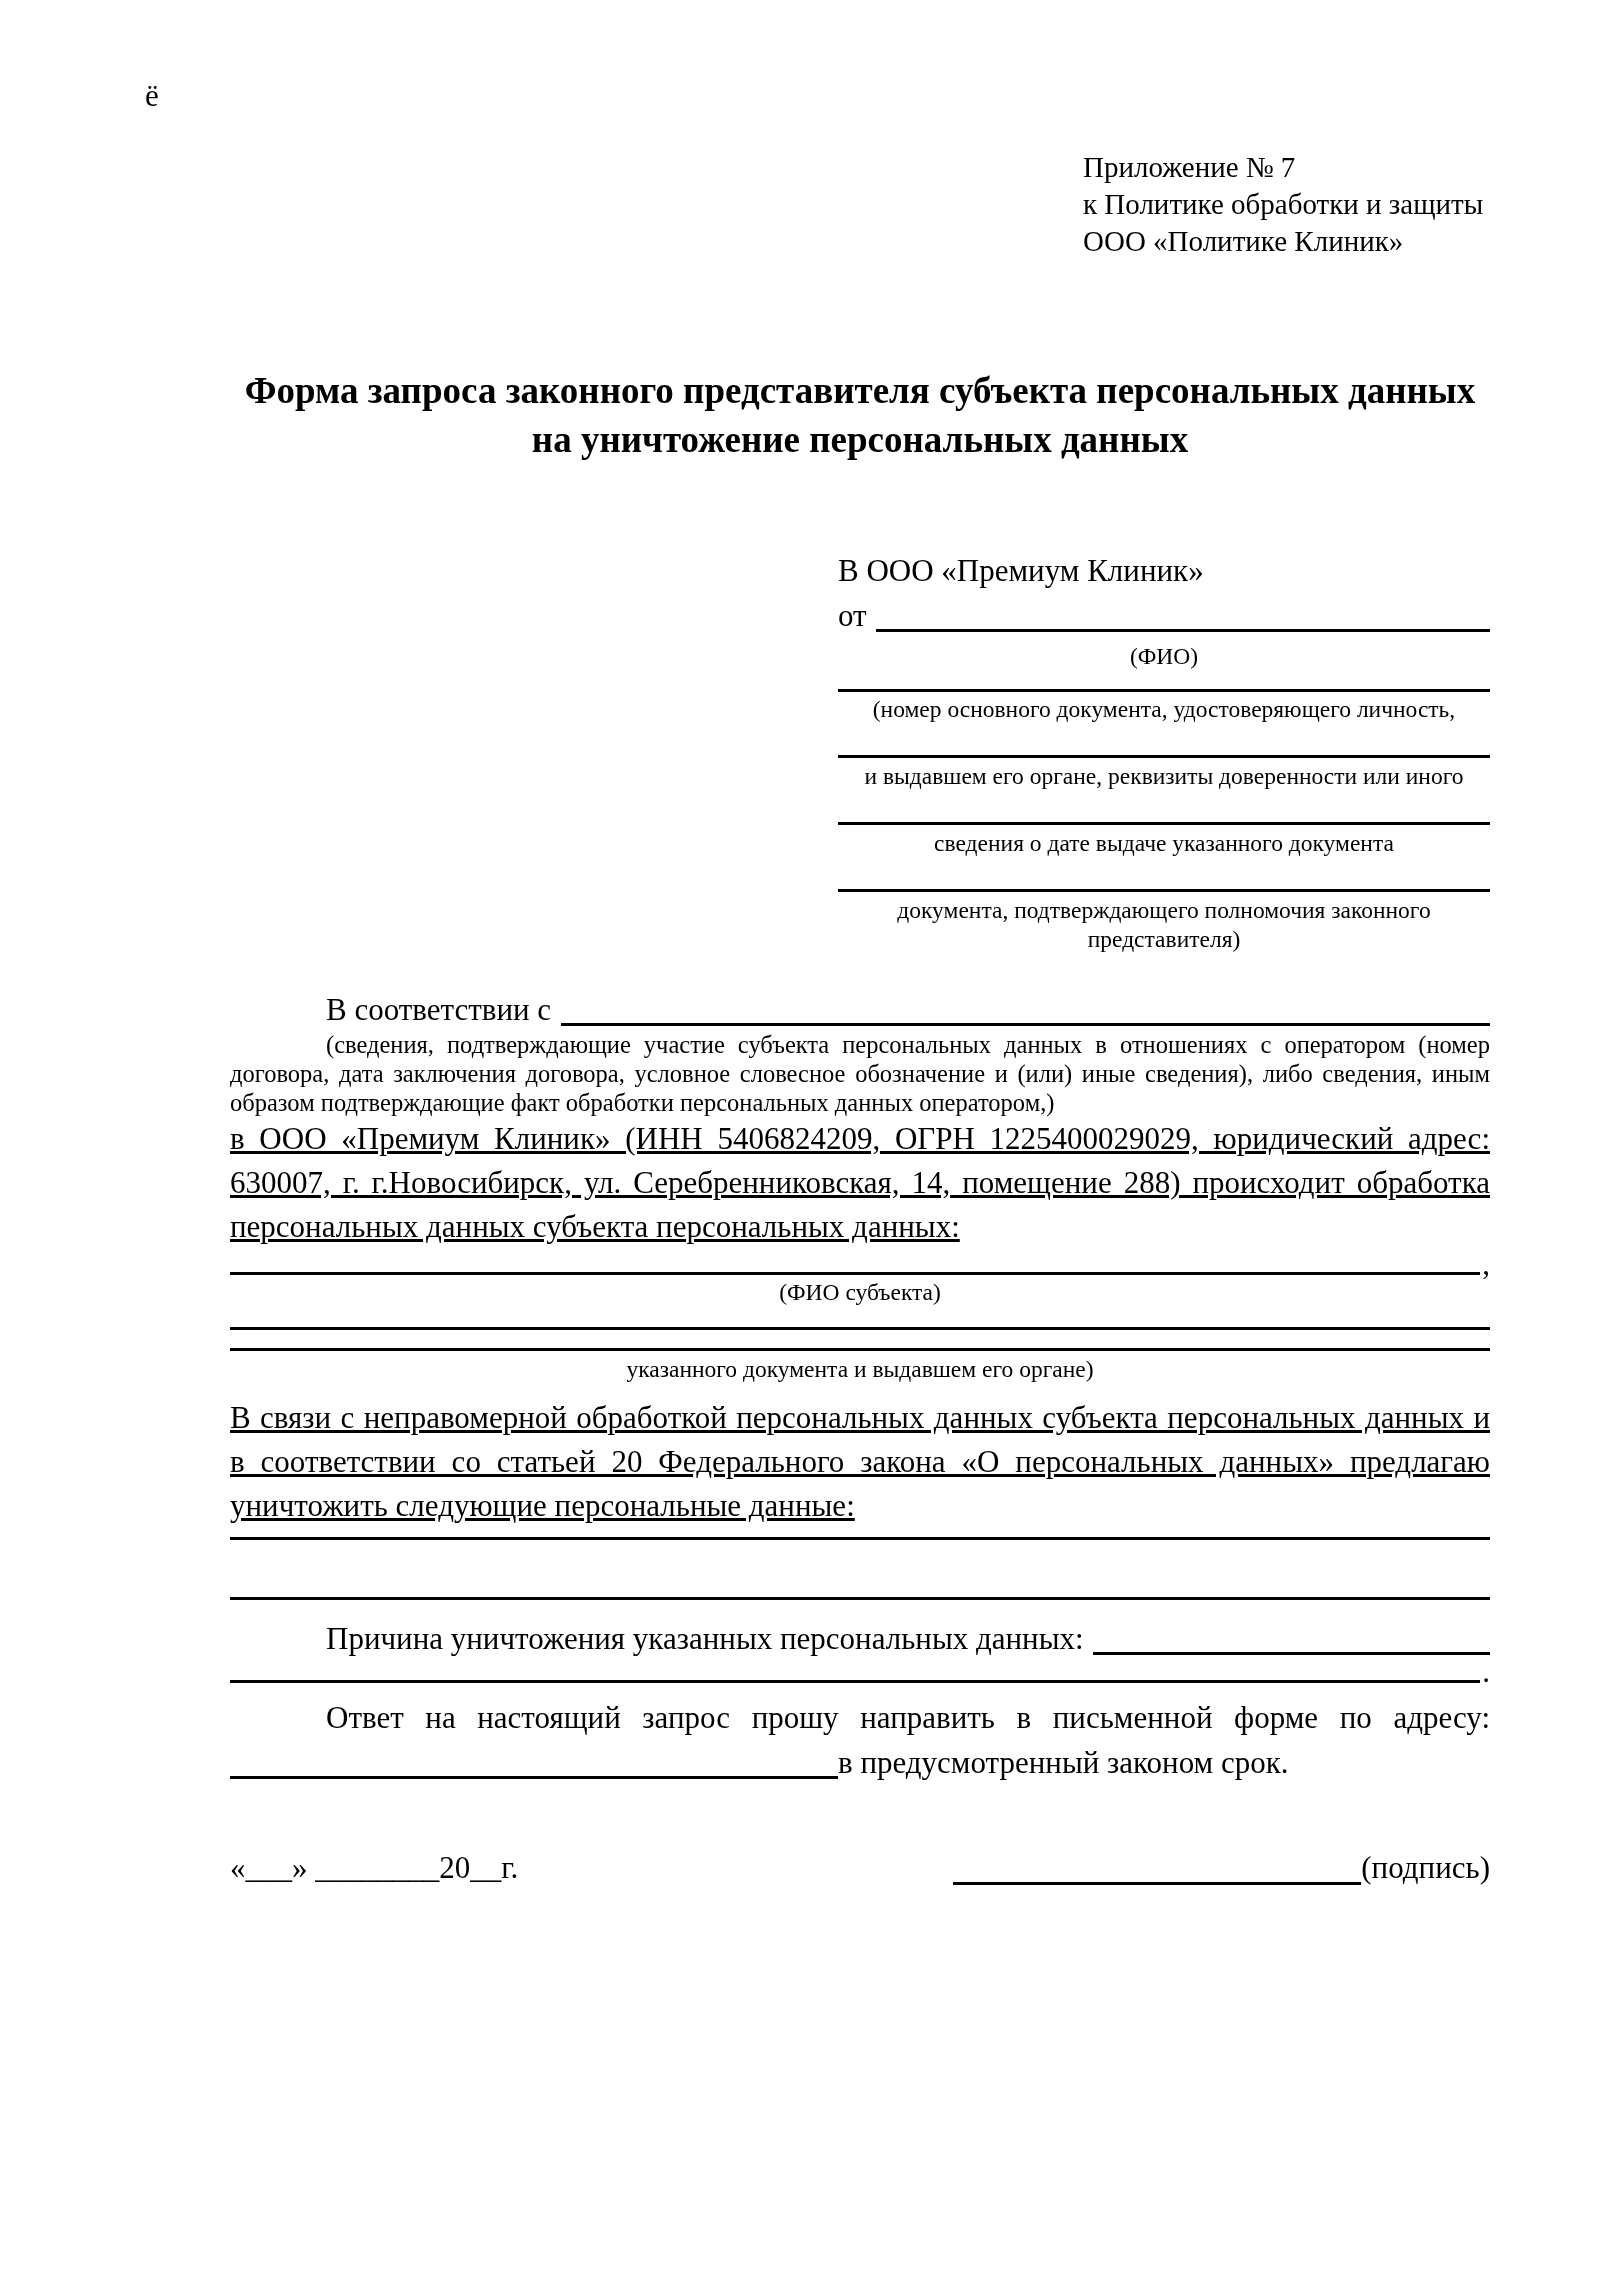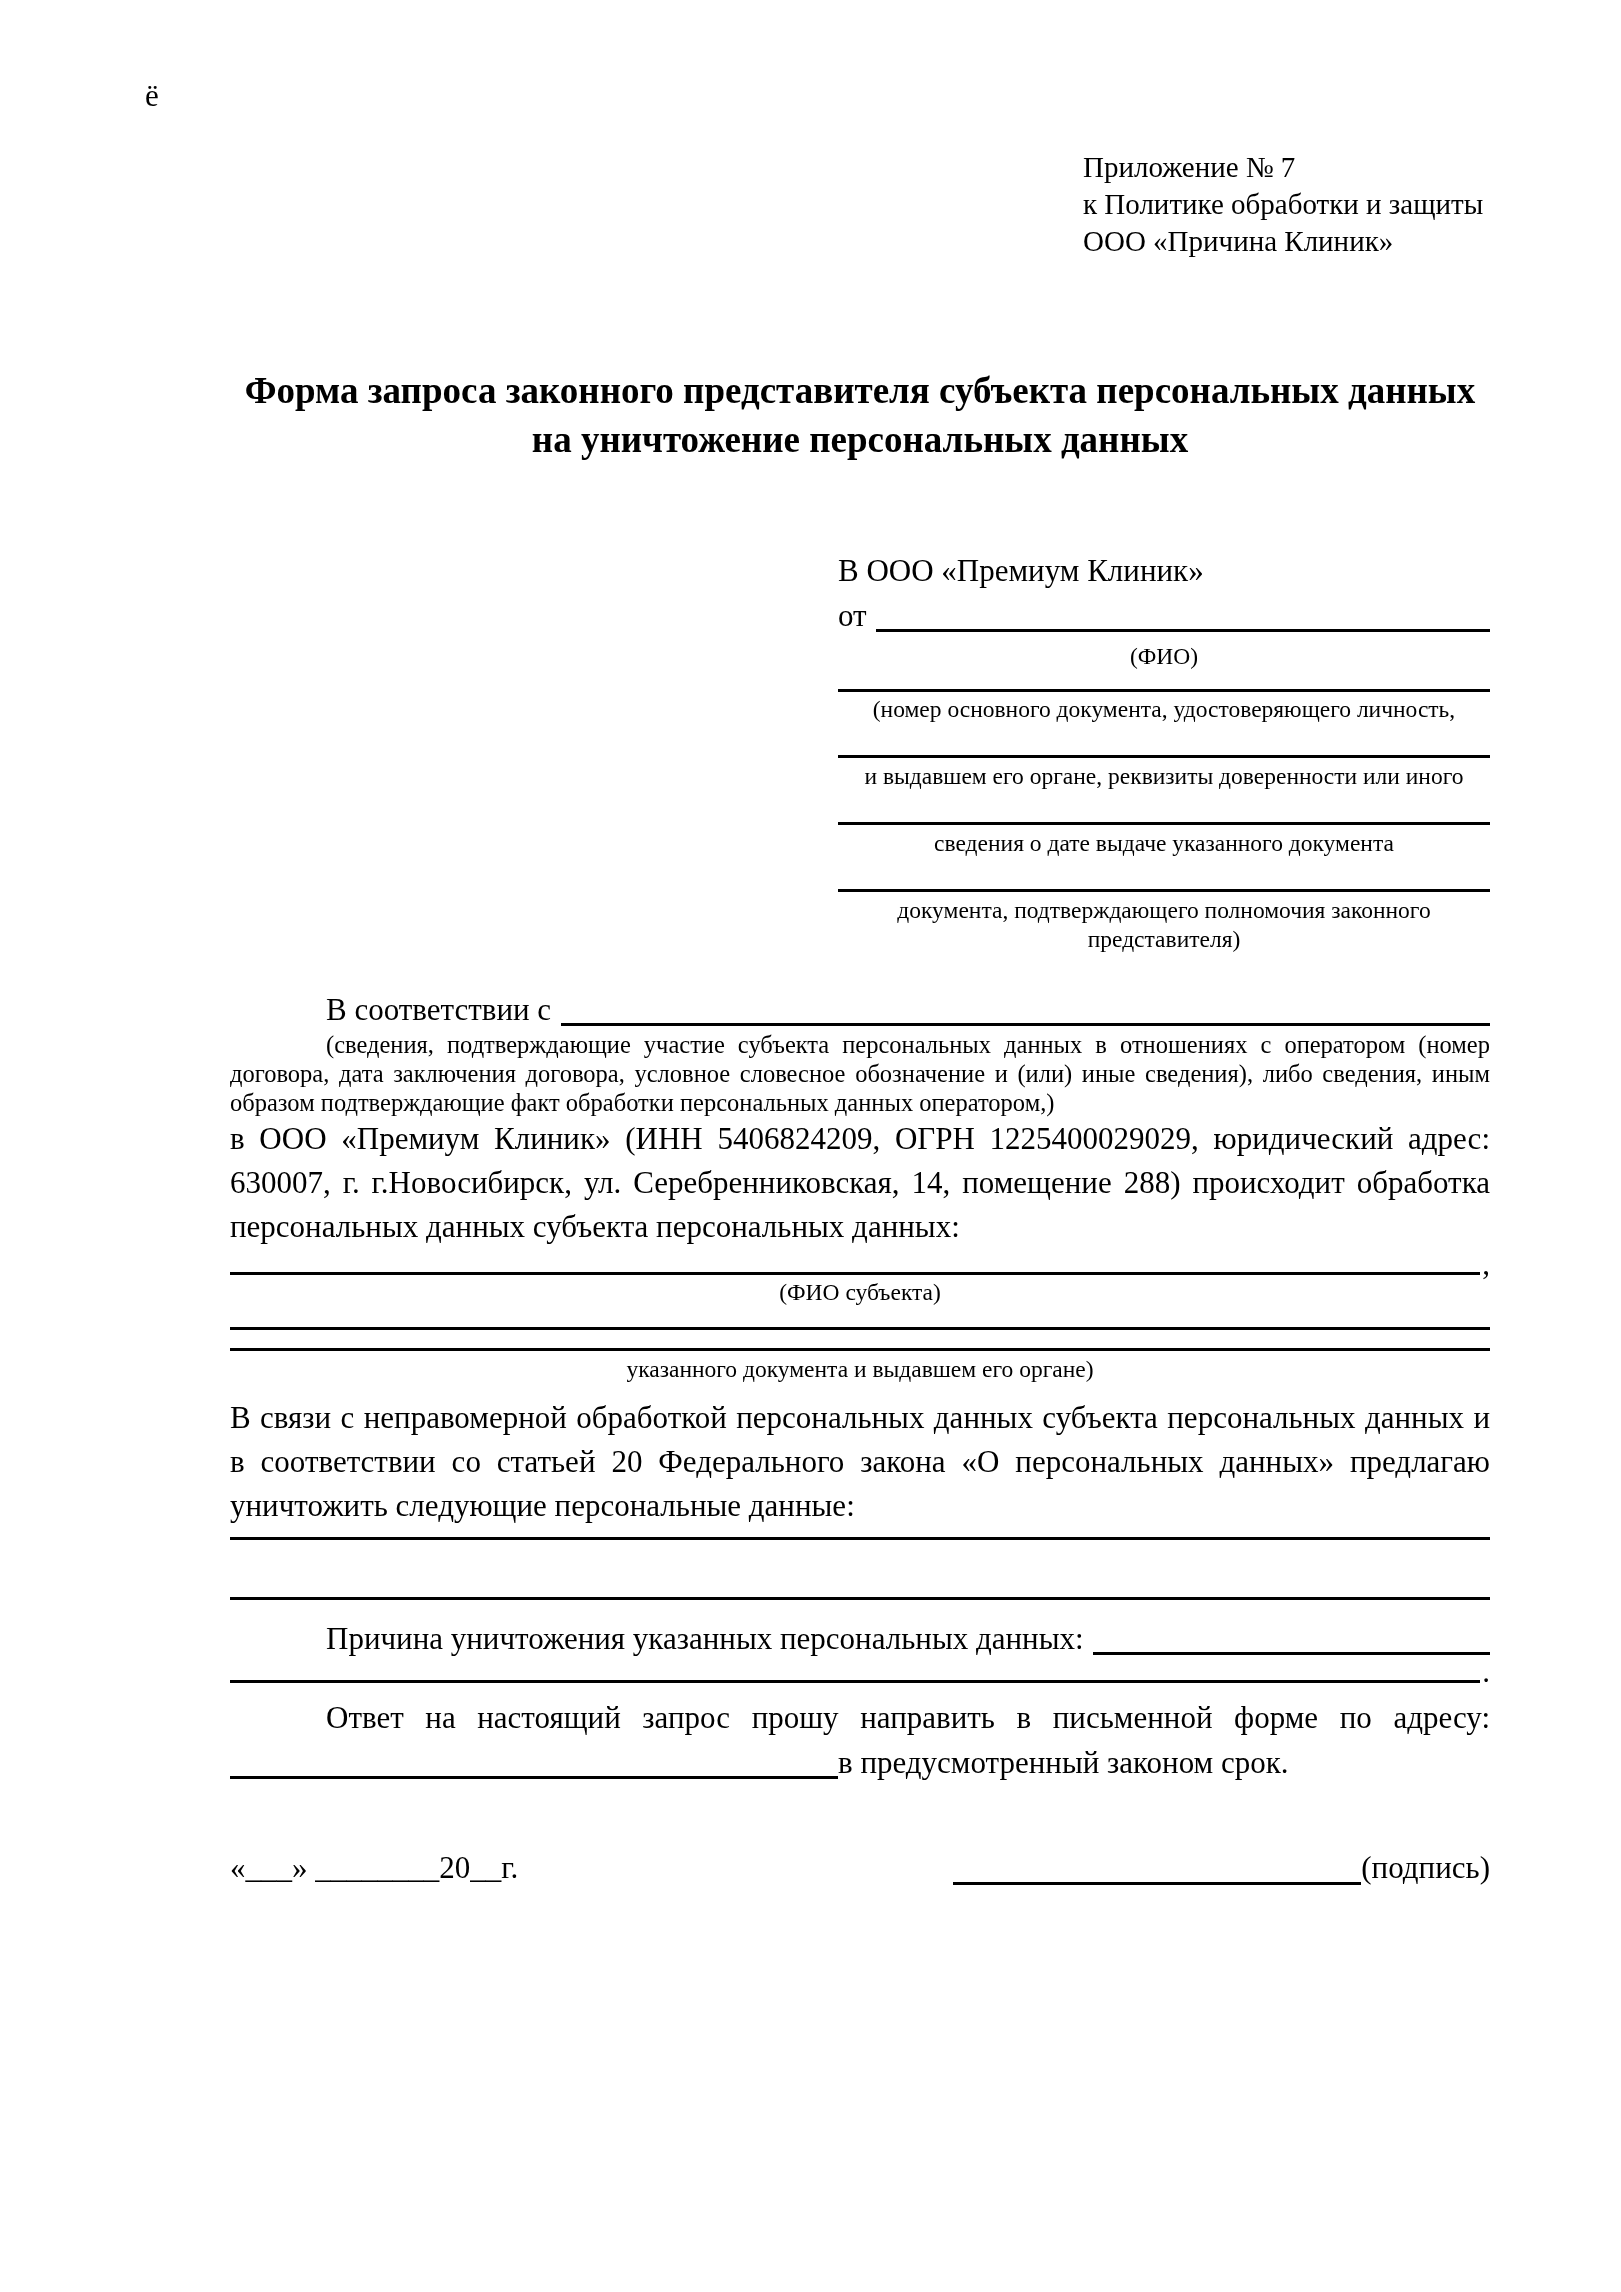--- a/index.html
+++ b/index.html
@@ -31,21 +31,21 @@
   .fio-cap { margin-top:10px; margin-bottom:17.6px; }
   .fld { margin-bottom:31px; }
   .fld-rule { height:0; border-top:3.9px solid #000; }
   .fld .cap { margin-top:3.9px; }
 
   .accordance-row { margin-top:29px; height:41px; }
   .accordance-row .lbl { margin-left:96px; margin-right:9.8px; line-height:33px; white-space:nowrap; }
 
   .note { margin-top:3.9px; font-size:24.5px; line-height:29px; text-align:justify; text-indent:96px; }
 
-  .para { line-height:44px; text-align:justify; }
+  .para { line-height:44px; text-align:justify;text-decoration:underline; }
   .para.mt4 { margin-top:12px; }
 
   .line-char { height:25.5px; display:flex; align-items:flex-end; }
   .line-char .tail-char { line-height:21.6px; margin-left:2px; }
 
   .ccap { margin-top:3.9px; }
   .mid-rule { height:0; border-top:3.9px solid #000; }
   .mt20 { margin-top:19.6px; }
   .mt18 { margin-top:17.6px; }
   .blank-a { margin-top:9.8px; }
@@ -71,21 +71,21 @@
 
 <div class="page">
 
   <div class="stray">ё</div>
 
   <div class="content">
 
     <div class="header">
       <div>Приложение № 7</div>
       <div>к Политике обработки и защиты</div>
-      <div>ООО «Причина Клиник»</div>
+      <div>ООО «Политике Клиник»</div>
     </div>
 
     <div class="title">
       <div>Форма запроса законного представителя субъекта персональных данных</div>
       <div>на уничтожение персональных данных</div>
     </div>
 
     <div class="addr">
       <div class="addr-to">В ООО «Премиум Клиник»</div>
       <div class="row from-row">

